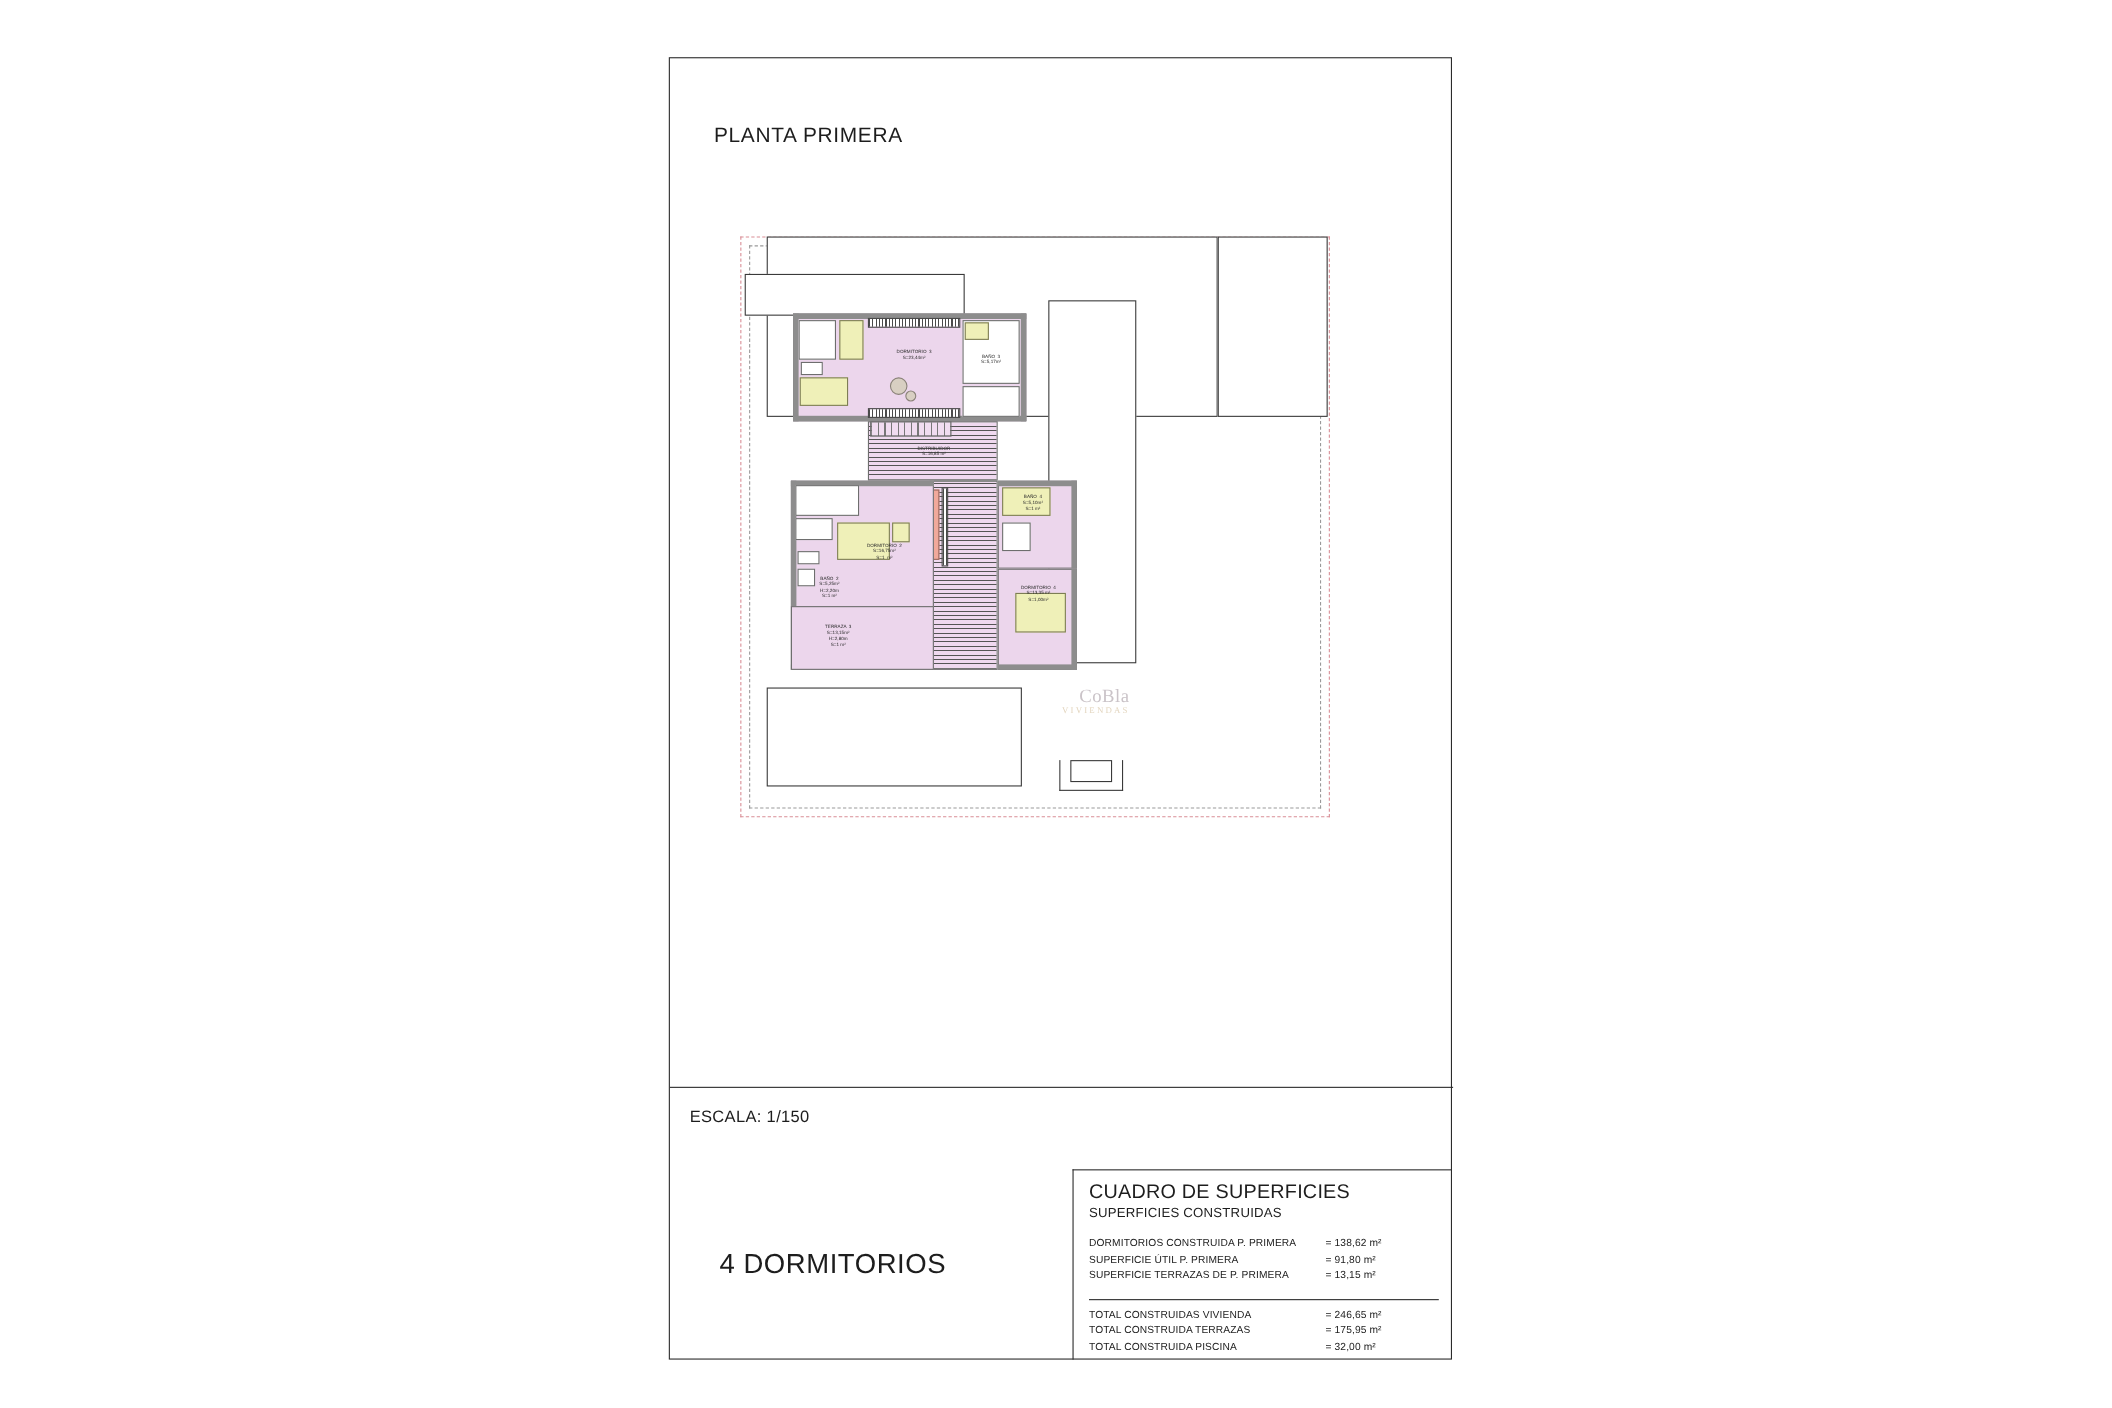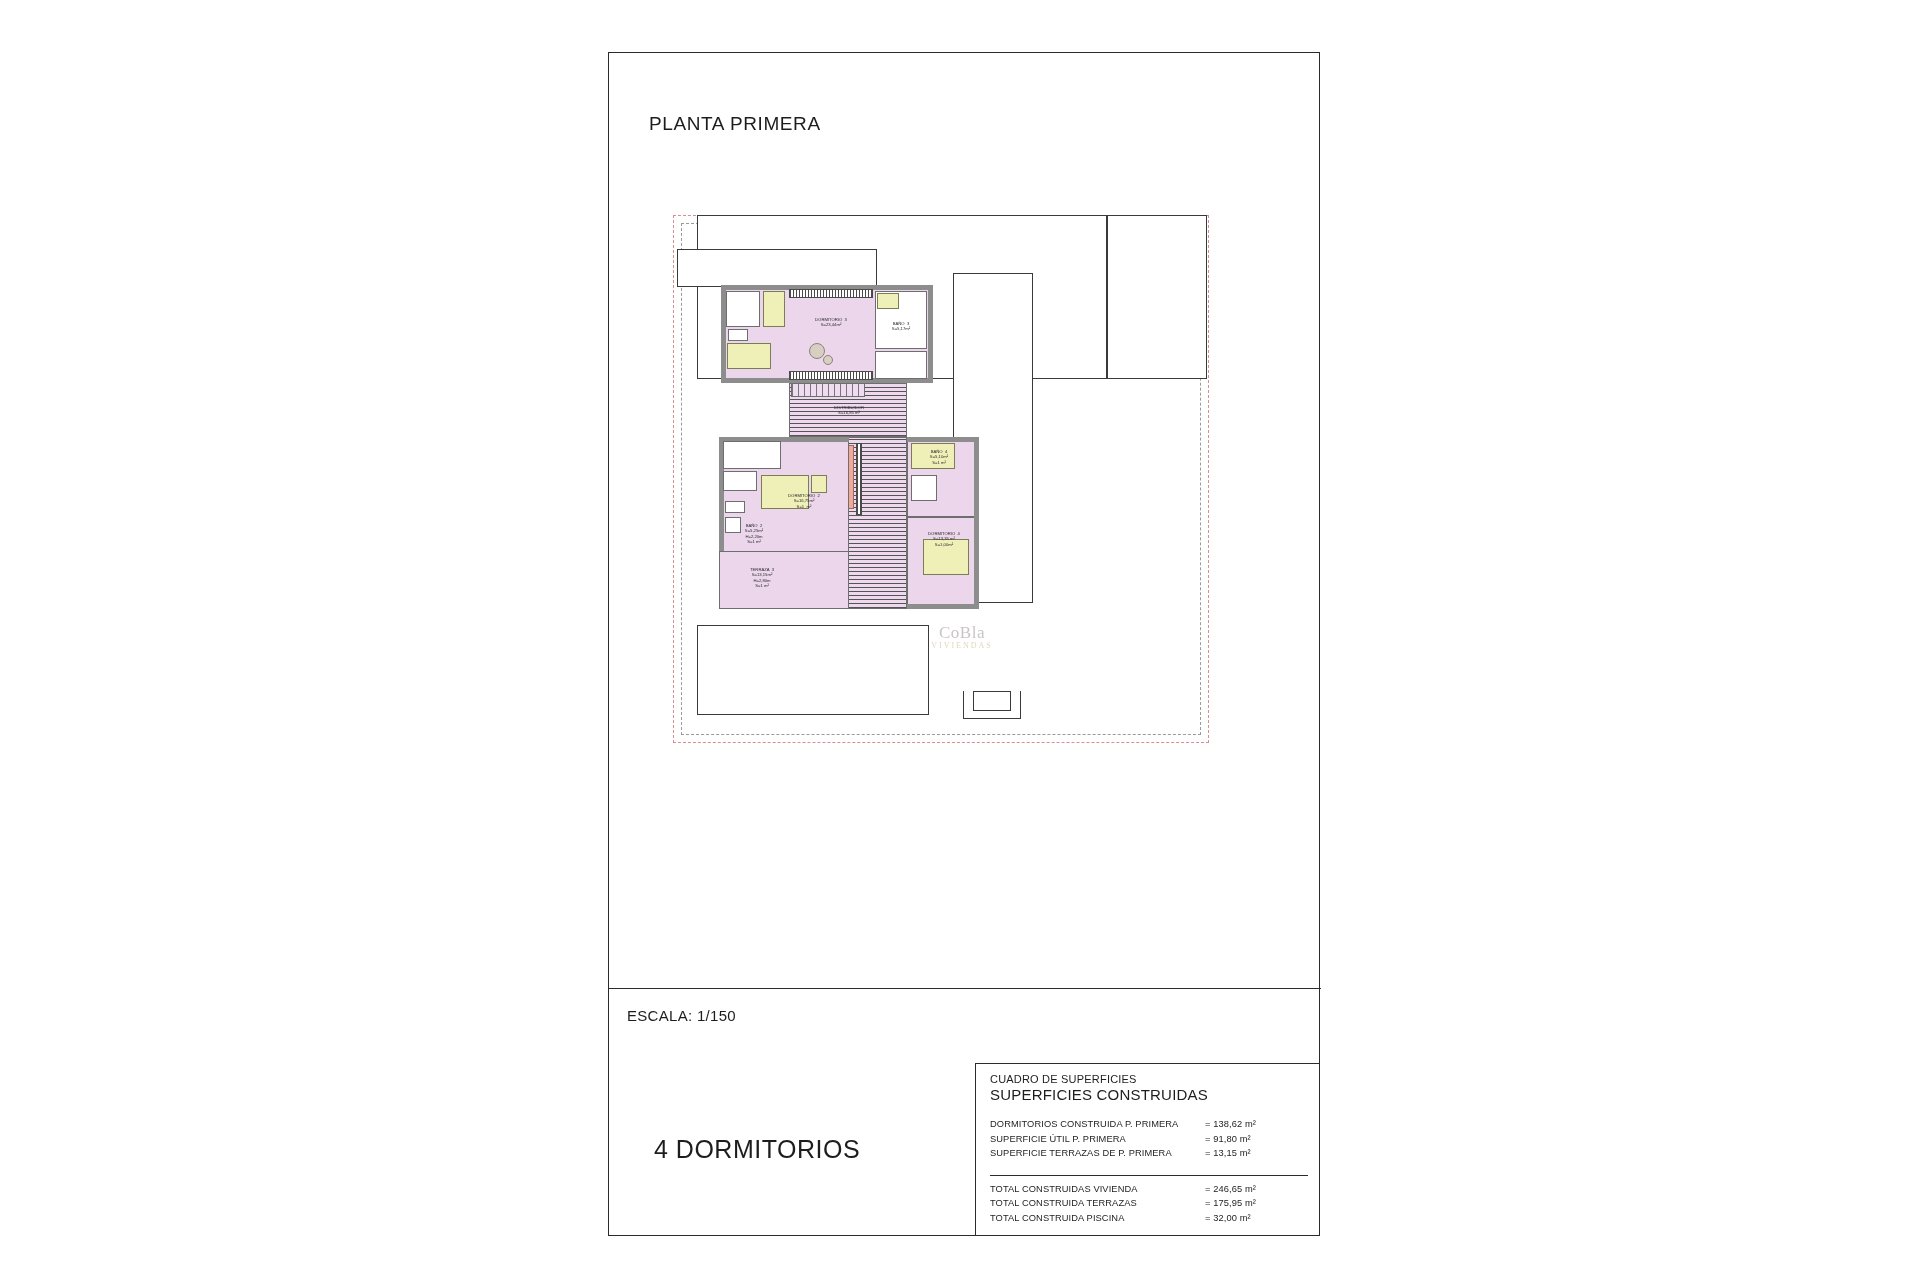--- a/index.html
+++ b/index.html
@@ -66,28 +66,28 @@
     top: 1010px;
     width: 345px;
     height: 173px;
     border-left: 1px solid #2b2b2b;
     border-top: 1px solid #2b2b2b;
     box-sizing: border-box;
     padding: 9px 12px 0 14px;
   }
   .surfaces h3 {
     margin: 0;
-    font-size: 11px;
+    font-size: 18px;
     font-weight: normal;
     letter-spacing: 0.2px;
     color: #1d1d1d;
   }
   .surfaces .sub {
     margin: 1px 0 14px 0;
-    font-size: 15px;
+    font-size: 12px;
     letter-spacing: 0.2px;
     color: #1d1d1d;
   }
   .srow {
     display: flex;
     font-size: 9.3px;
     line-height: 14.5px;
     color: #1d1d1d;
     letter-spacing: 0.1px;
   }
@@ -191,21 +191,21 @@
     position: absolute;
     border-radius: 50%;
     background: #d8cfc2;
     border: 1px solid #8a8279;
   }
   .watermark {
     position: absolute;
     left: 236px;
     top: 430px;
     width: 130px;
-    text-align: center;
+    text-align: right;
     font-size: 17px;
     color: #b9b0b6;
     opacity: 0.75;
     letter-spacing: 0.5px;
     font-family: "Liberation Serif", serif;
   }
   .watermark .sub2 {
     font-size: 8px;
     letter-spacing: 2px;
     color: #d9c7a8;

